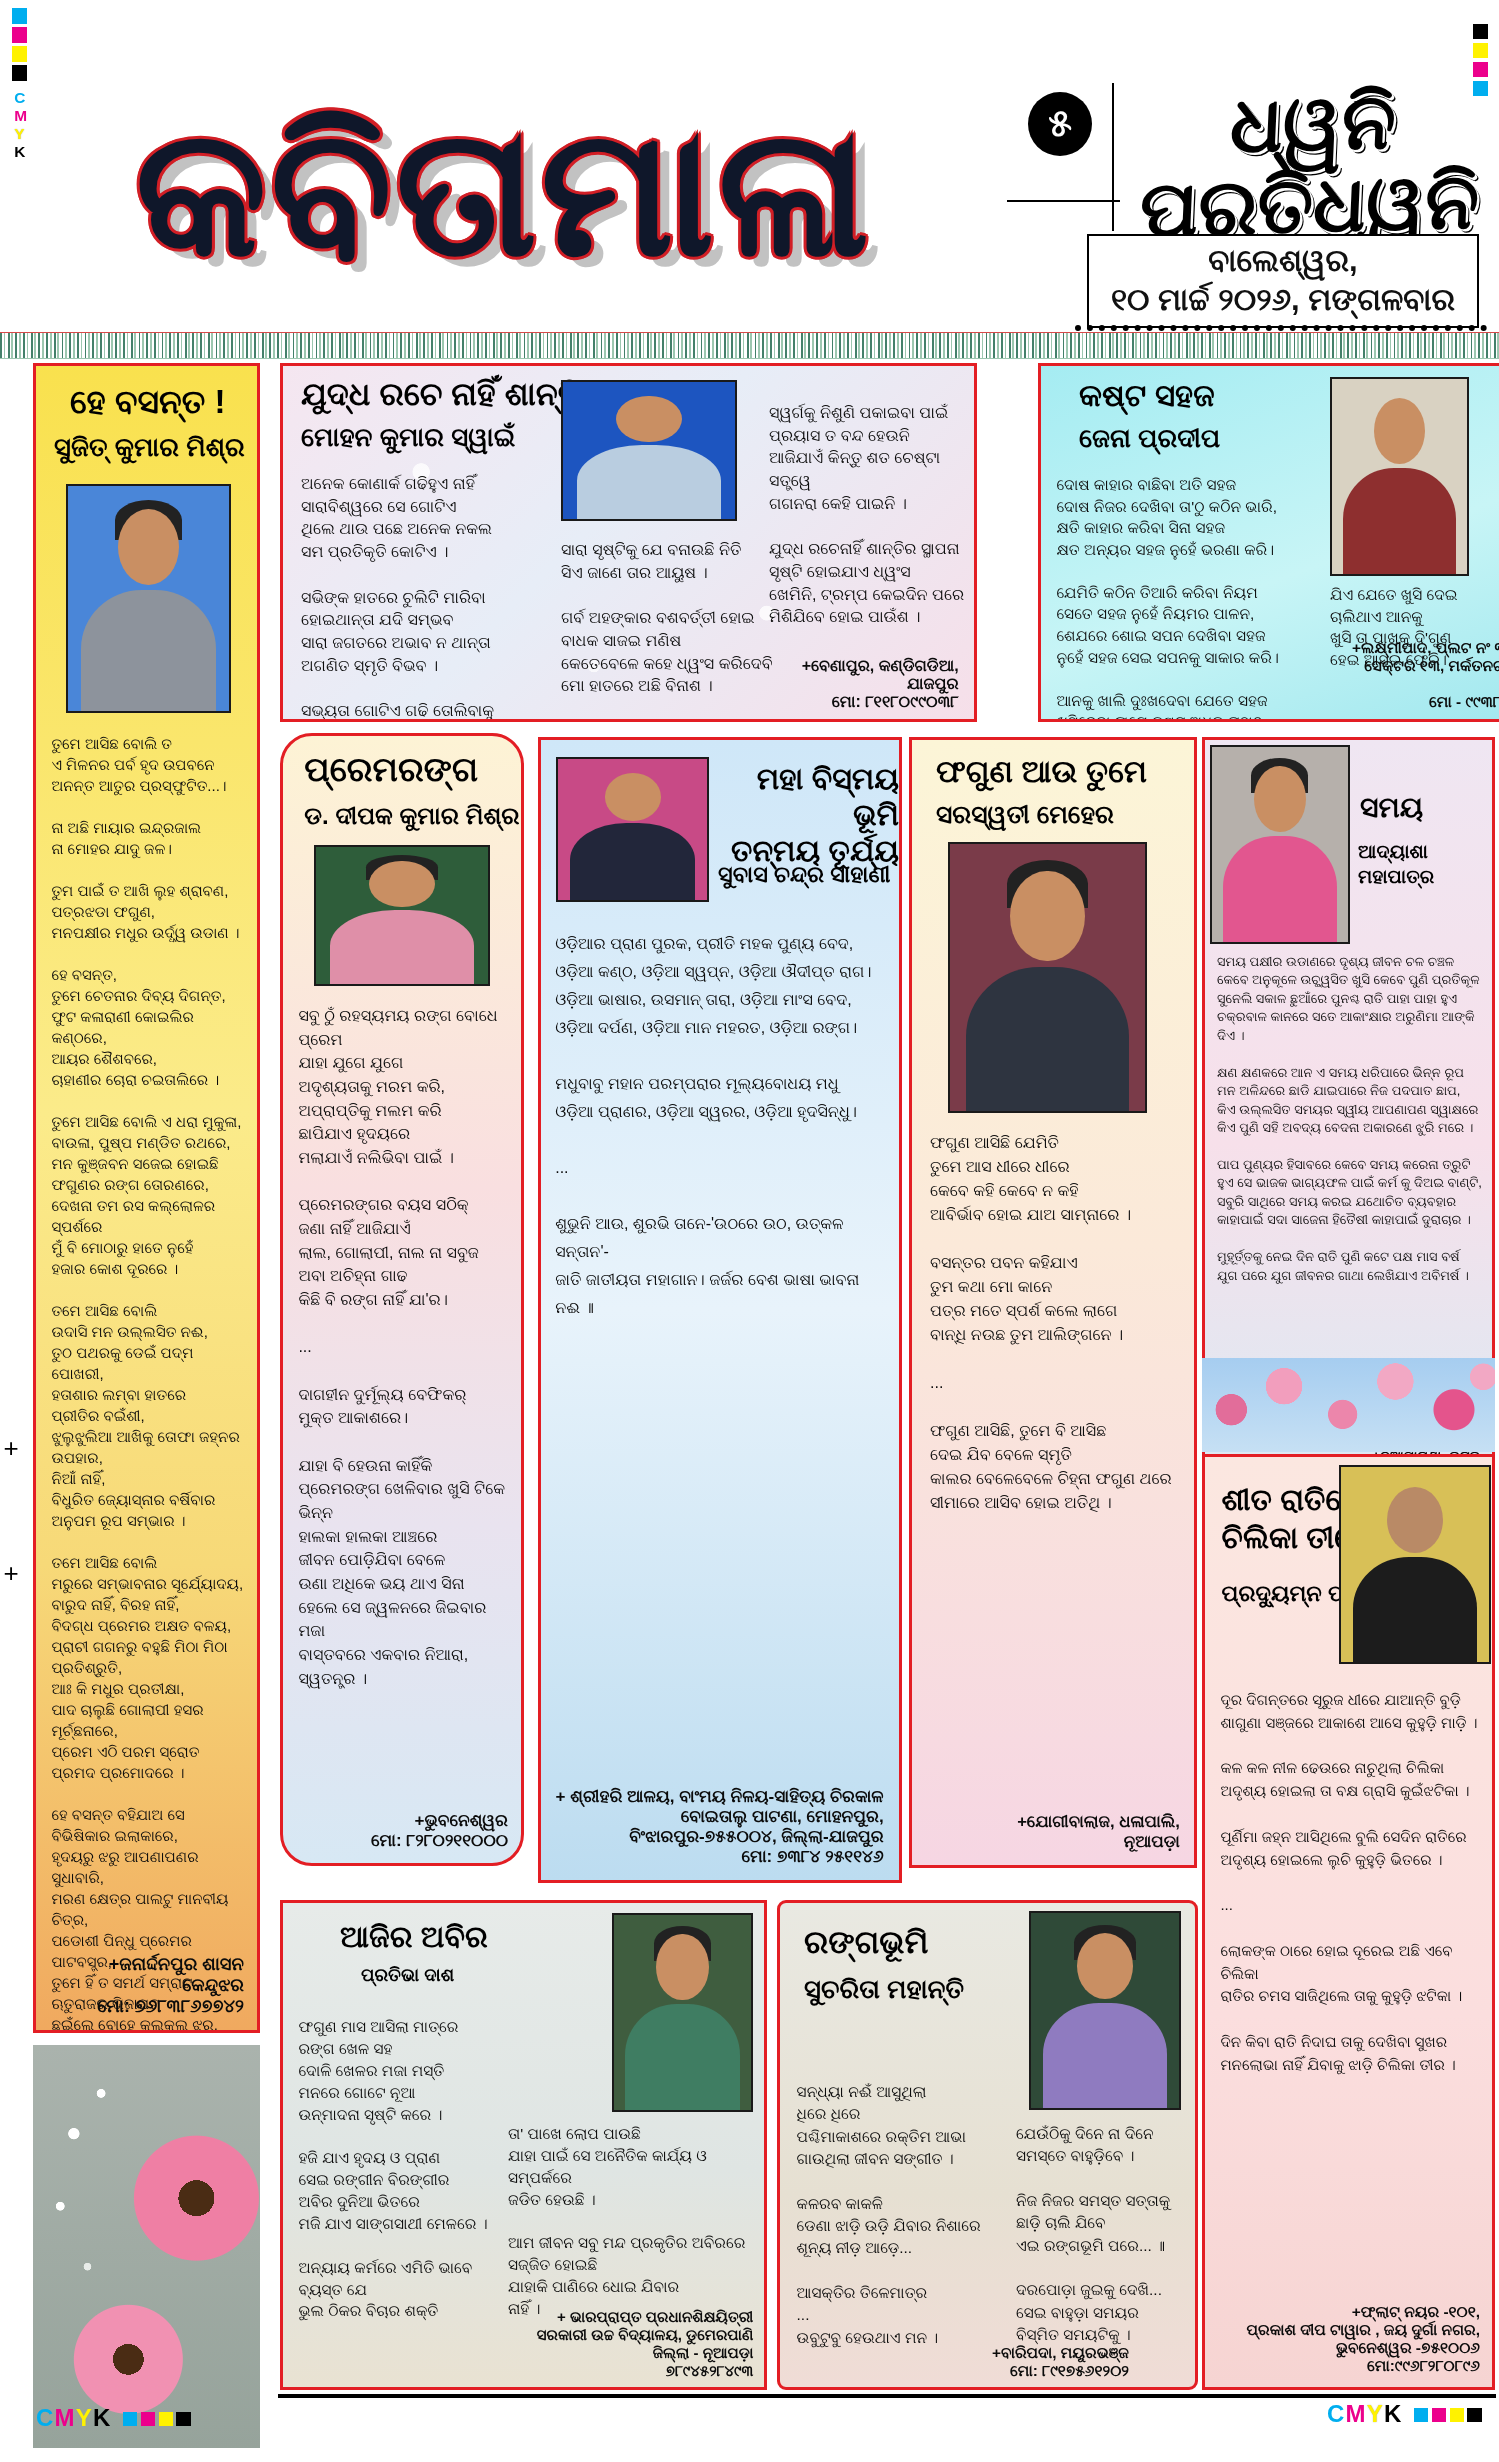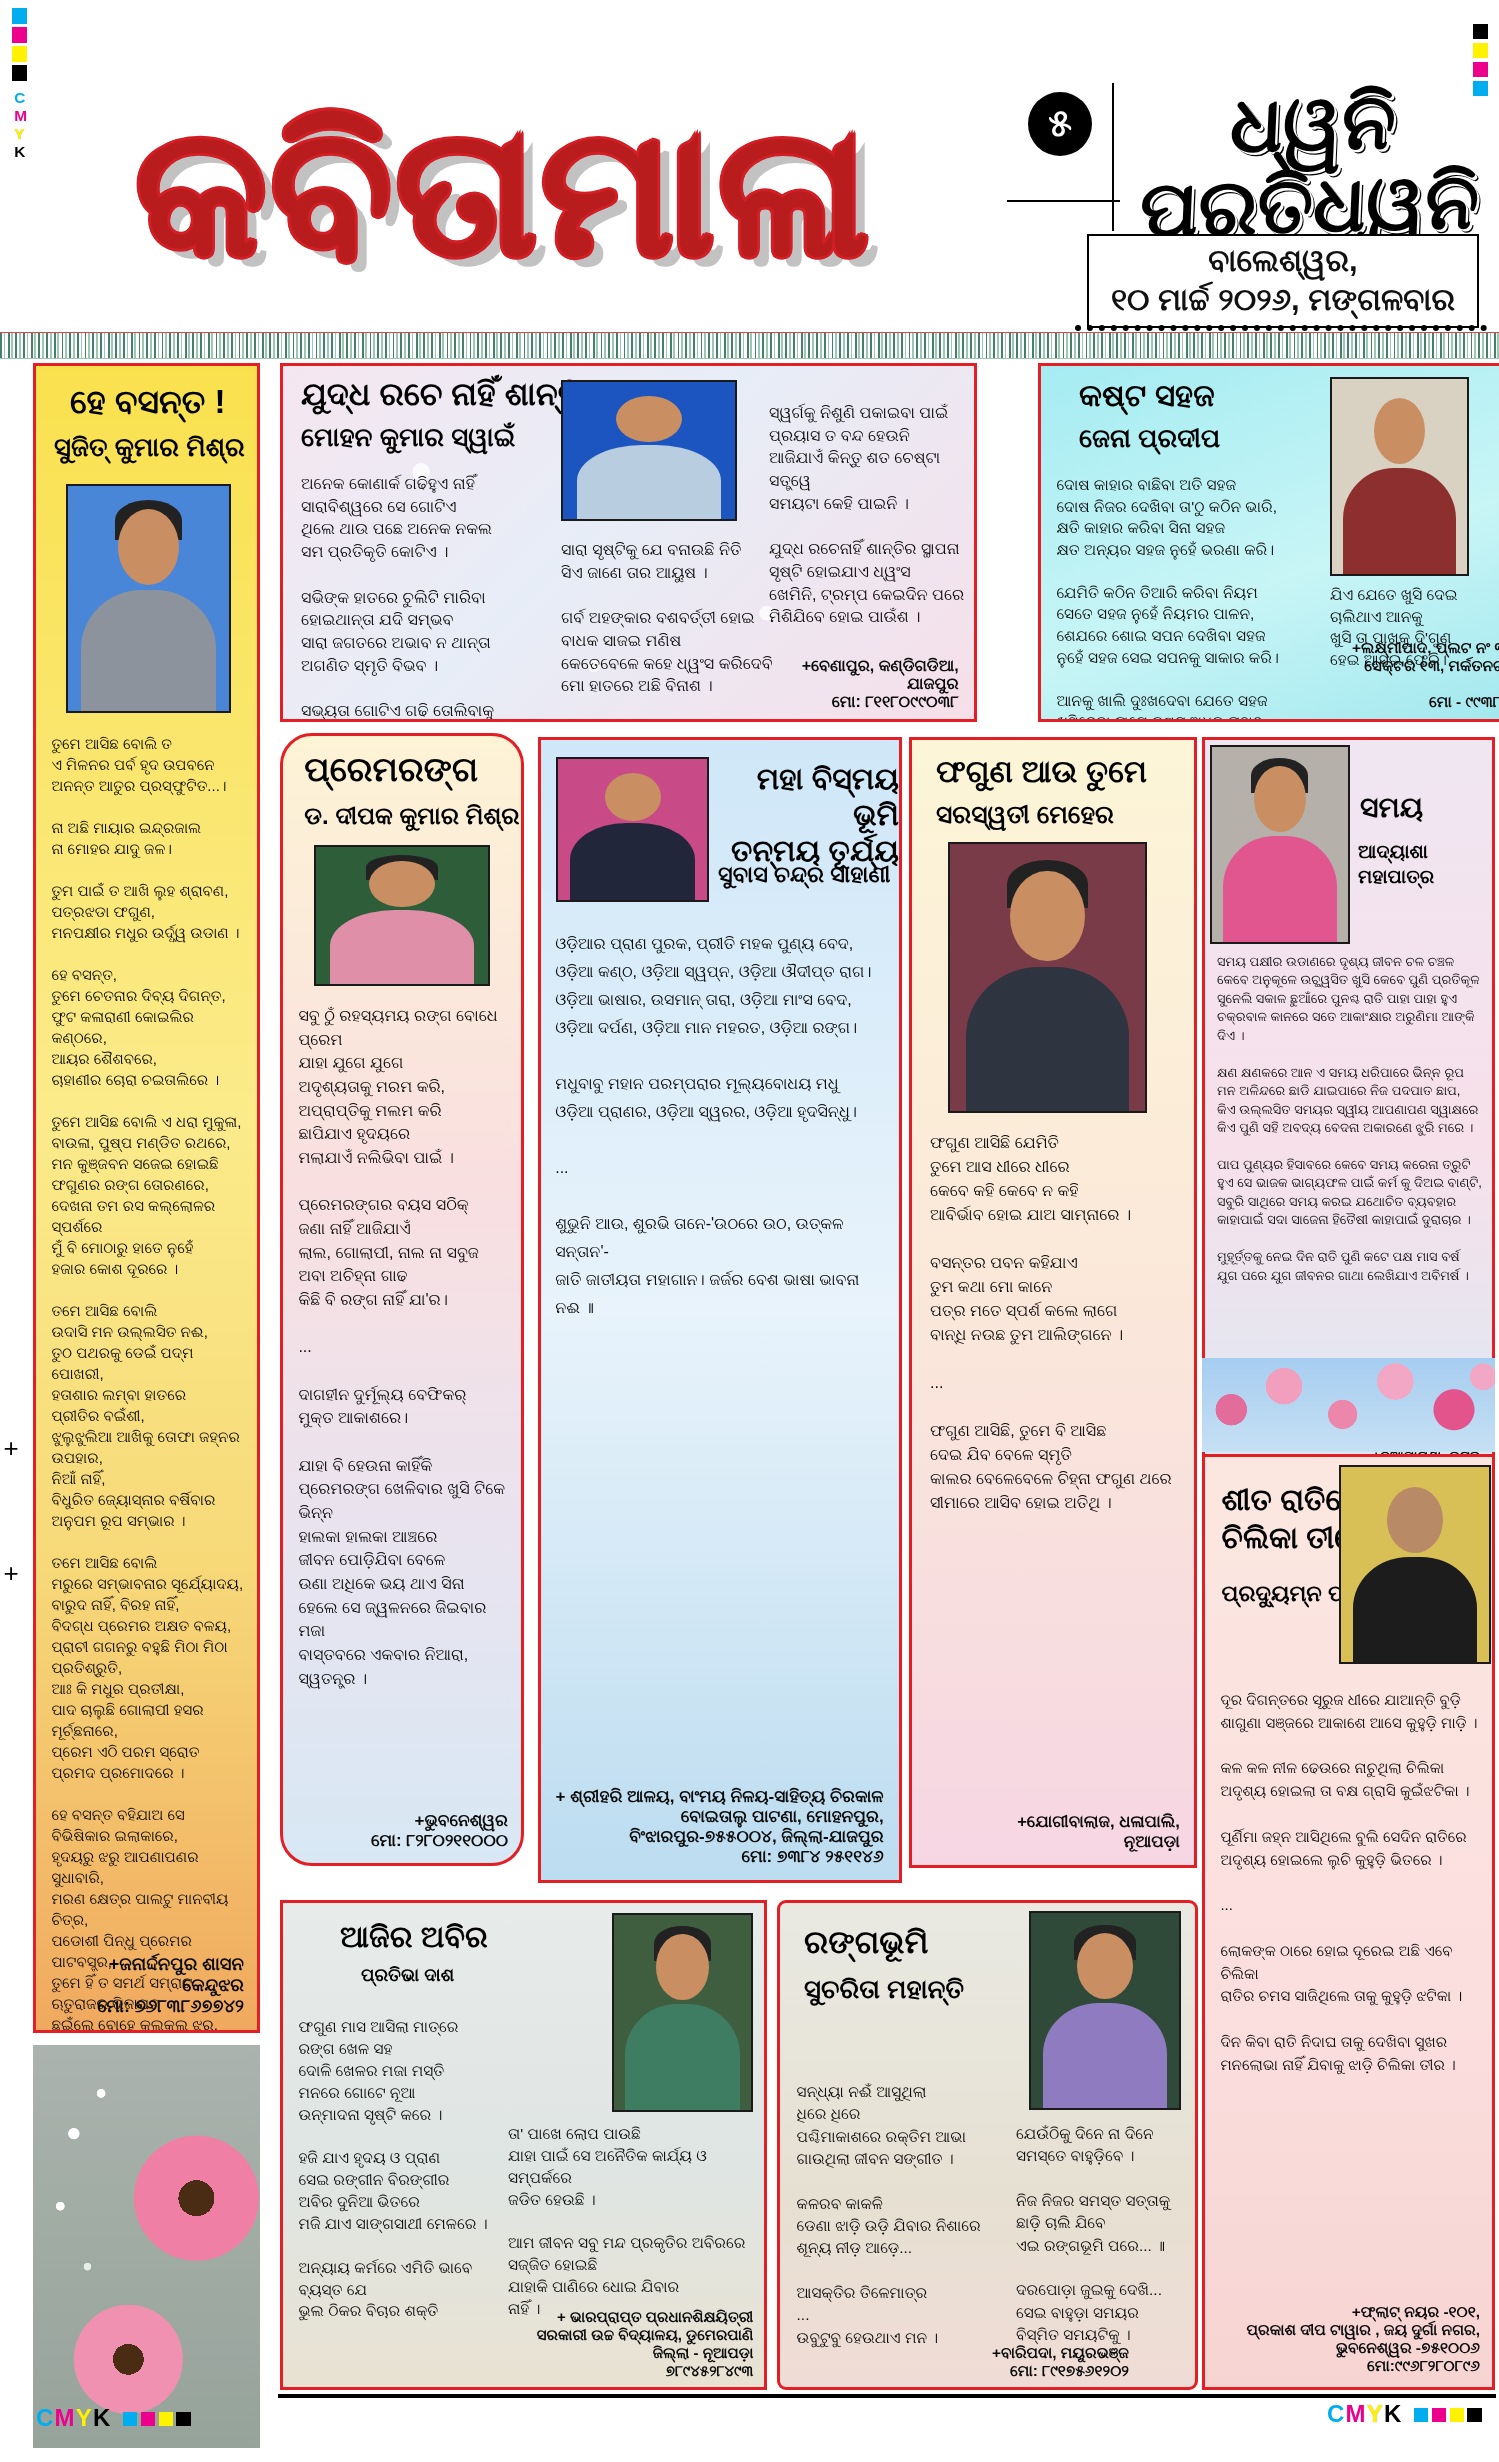--- a/index.html
+++ b/index.html
@@ -6,21 +6,21 @@
   body{
     width:1500px;height:2462px;position:relative;background:#ffffff;
     font-family:"Liberation Sans","DejaVu Sans",sans-serif;color:#111;
     overflow:hidden;
   }
   .abs{position:absolute;}
   
   .masthead-title{
     left:36px;top:65px;width:936px;height:261px;
     font-size:178px;font-weight:900;line-height:255px;text-align:center;
-    color:#b91c1c;letter-spacing:3.6px;white-space:nowrap;
+    color:#0f172a;letter-spacing:3.6px;white-space:nowrap;
     text-shadow:3px 0 #d21f26,-3px 0 #d21f26,0 3px #d21f26,0 -3px #d21f26,
       2.4px 2.4px #d21f26,-2.4px -2.4px #d21f26,2.4px -2.4px #d21f26,-2.4px 2.4px #d21f26,
       12px 9.5px 0 #c2c2c2;
   }
   .pageno{
     left:1028px;top:92px;width:64px;height:64px;border-radius:50%;
     background:#000;color:#fff;font-size:38px;font-weight:700;
     display:flex;align-items:center;justify-content:center;
   }
   .mast-vline{left:1112px;top:83px;width:1.8px;height:148px;background:#000;}
@@ -232,21 +232,21 @@
   <div class="poem" style="left:278px;top:173px;width:237px;font-size:16px;line-height:1.42;">ସାରା ସୃଷ୍ଟିକୁ ଯେ ବନାଉଛି ନିତି
 ସିଏ ଜାଣେ ତାର ଆୟୁଷ ।
 
 ଗର୍ବ ଅହଙ୍କାର ବଶବର୍ତ୍ତୀ ହୋଇ
 ବାଧକ ସାଜଇ ମଣିଷ
 କେତେବେଳେ କହେ ଧ୍ୱଂସ କରିଦେବି
 ମୋ ହାତରେ ଅଛି ବିନାଶ ।</div>
   <div class="poem" style="left:486px;top:36px;width:199px;font-size:16px;line-height:1.42;">ସ୍ୱର୍ଗକୁ ନିଶୁଣି ପକାଇବା ପାଇଁ
 ପ୍ରୟାସ ତ ବନ୍ଦ ହେଉନି
 ଆଜିଯାଏଁ କିନ୍ତୁ ଶତ ଚେଷ୍ଟା ସତ୍ତ୍ୱେ
-ସମୟଟା କେହି ପାଇନି ।
+ଗଗନରା କେହି ପାଇନି ।
 
 ଯୁଦ୍ଧ ରଚେନାହିଁ ଶାନ୍ତିର ସ୍ଥାପନା
 ସୃଷ୍ଟି ହୋଇଯାଏ ଧ୍ୱଂସ
 ଖେମିନି, ଟ୍ରମ୍ପ କେଇଦିନ ପରେ
 ମିଶିଯିବେ ହୋଇ ପାଉଁଶ ।</div>
   <div class="byline" style="right:15.4px;bottom:8.3px;font-size:16px;">+ବେଣାପୁର, କଣ୍ଡିଗଡିଆ,
 ଯାଜପୁର
 ମୋ: ୮୧୧୮୦୯୯୦୩୮</div>
 </div>
 

